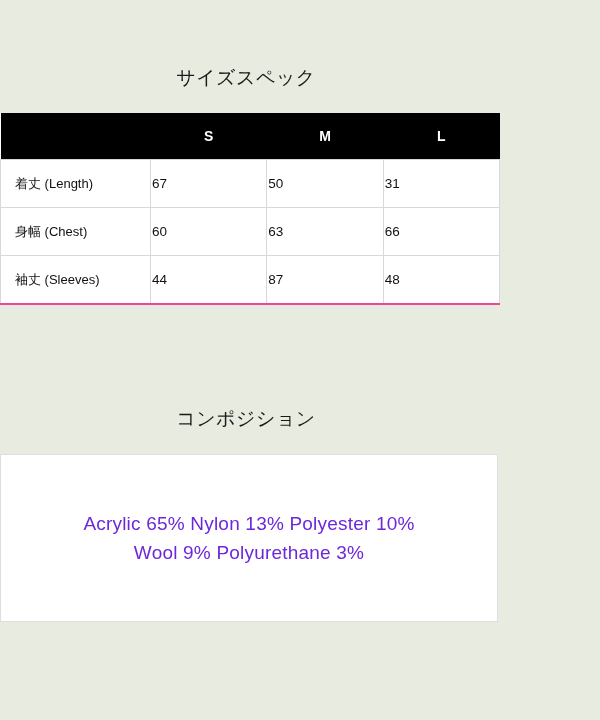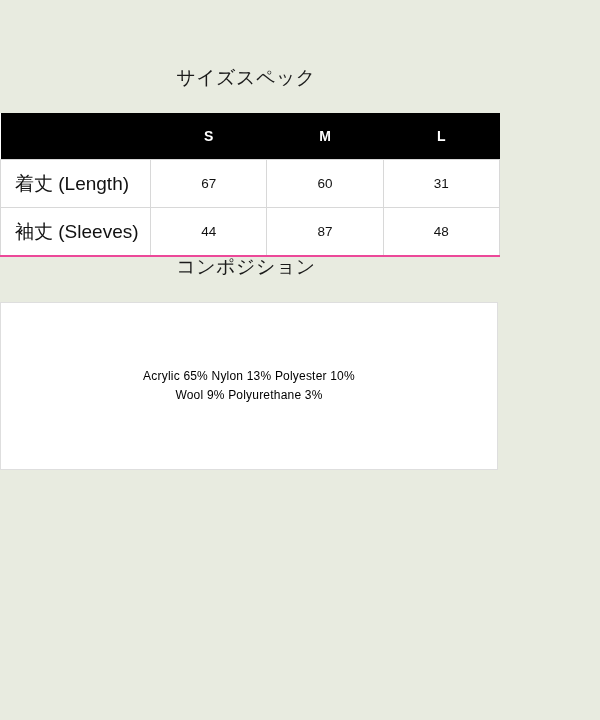--- a/index.html
+++ b/index.html
@@ -55,57 +55,58 @@
     text-align: center;
     vertical-align: middle;
   }
   table.spec thead th.blank {
     width: 148px;
   }
   table.spec tbody td {
     height: 45px;
     border: 1px solid #d8d8d8;
     font-size: 13.5px;
-    text-align: center;
+    text-align: left;
     vertical-align: middle;
     color: #111111;
     background: #ffffff;
   }
   table.spec tbody td.rowlabel {
     text-align: left;
     padding-left: 14px;
     width: 148px;
-    font-size: 19px;
+    font-size: 13px;
     border-left: 1px solid #d8d8d8;
   }
   table.spec tbody tr:last-child td {
     border-bottom: 2px solid #ec4899;
   }
 
   
   #composition-title {
-    margin: 0;
+    margin: 8px;
+    padding-top: 96px;
     line-height: 1;
   }
   .comp-box {
     margin: 26px auto 0 auto;
     width: 498px;
     height: 168px;
     background: #ffffff;
     border: 1px solid #dedede;
     display: flex;
     flex-direction: column;
     align-items: center;
     justify-content: center;
     box-sizing: border-box;
   }
   .comp-line {
-    font-size: 12px;
+    font-size: 19px;
     line-height: 1.55;
-    color: #000000;
+    color: #6d28d9;
     text-align: center;
     letter-spacing: 0.2px;
   }
 </style>
 </head>
 <body>
 
 <div class="page">
 
   <h2 class="section-title" id="size-spec-title">サイズスペック</h2>
@@ -117,22 +118,28 @@
           <th class="blank"></th>
           <th>S</th>
           <th>M</th>
           <th>L</th>
         </tr>
       </thead>
       <tbody>
         <tr>
           <td class="rowlabel">着丈 (Length)</td>
           <td>67</td>
+          <td>50</td>
+          <td>31</td>
+        </tr>
+        <tr>
+          <td class="rowlabel">身幅 (Chest)</td>
           <td>60</td>
-          <td>31</td>
+          <td>63</td>
+          <td>66</td>
         </tr>
         <tr>
           <td class="rowlabel">袖丈 (Sleeves)</td>
           <td>44</td>
           <td>87</td>
           <td>48</td>
         </tr>
       </tbody>
     </table>
   </div>

